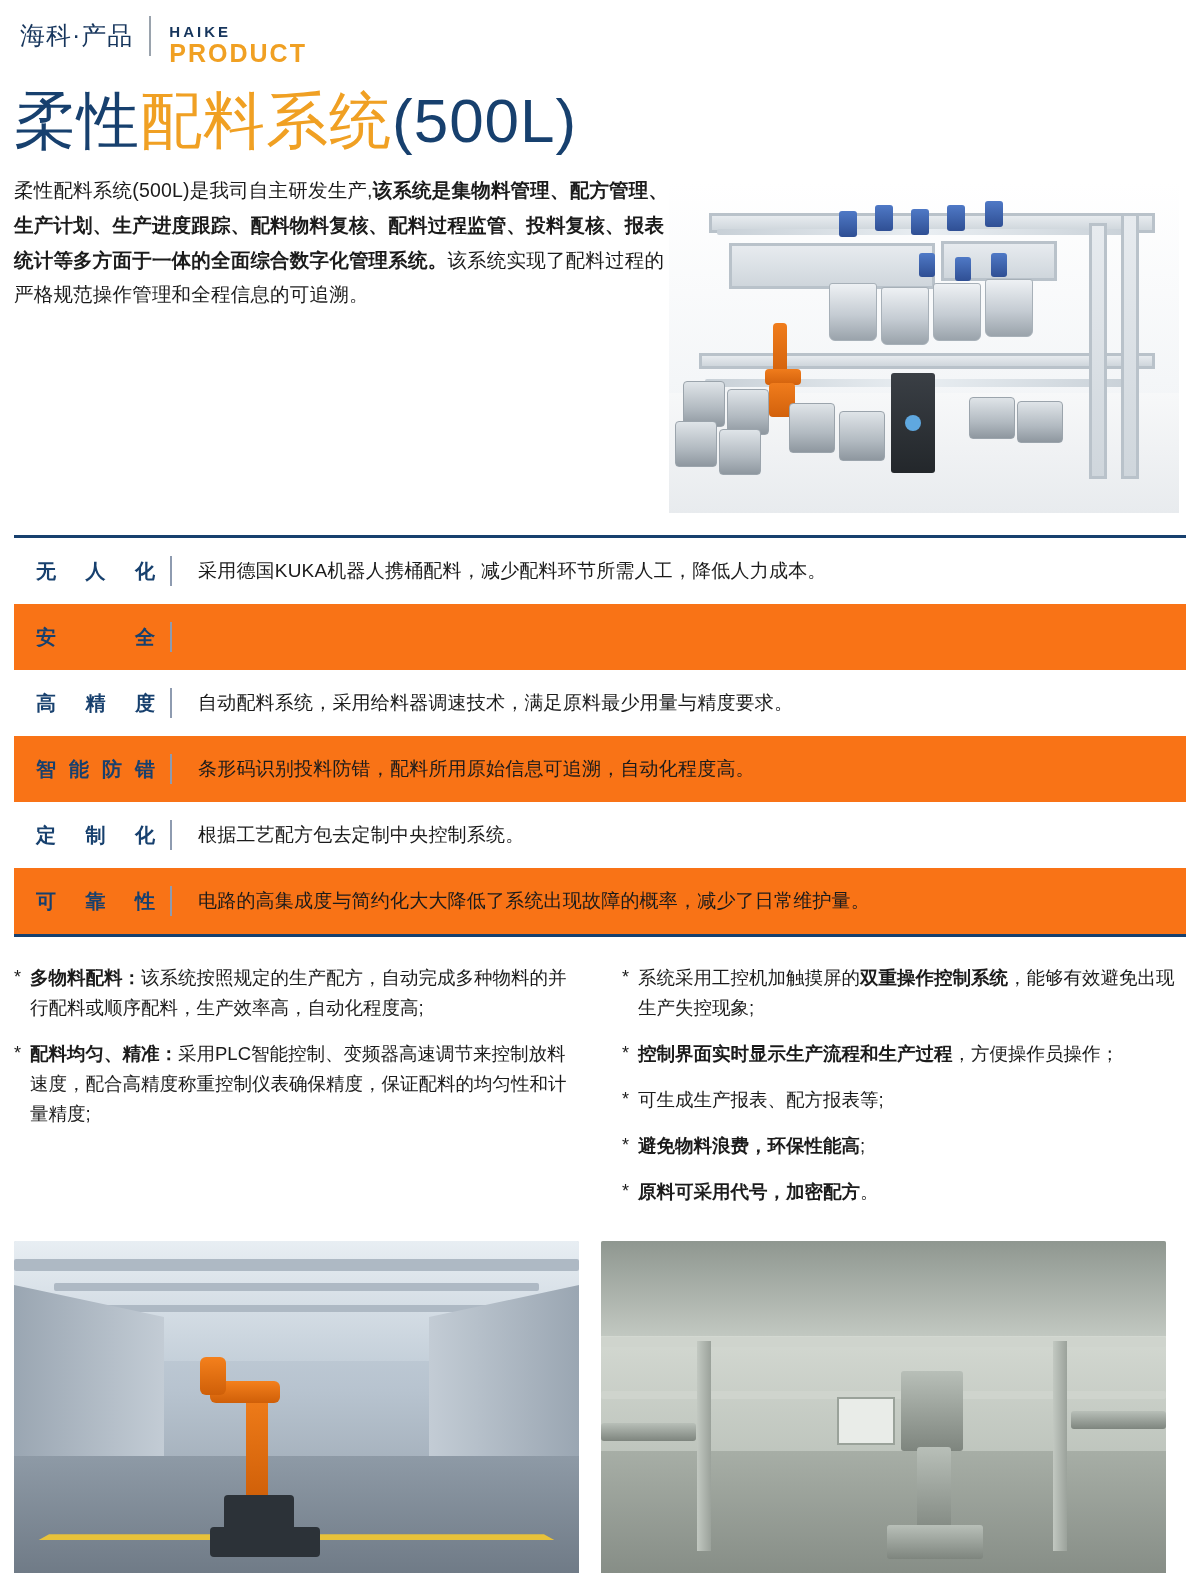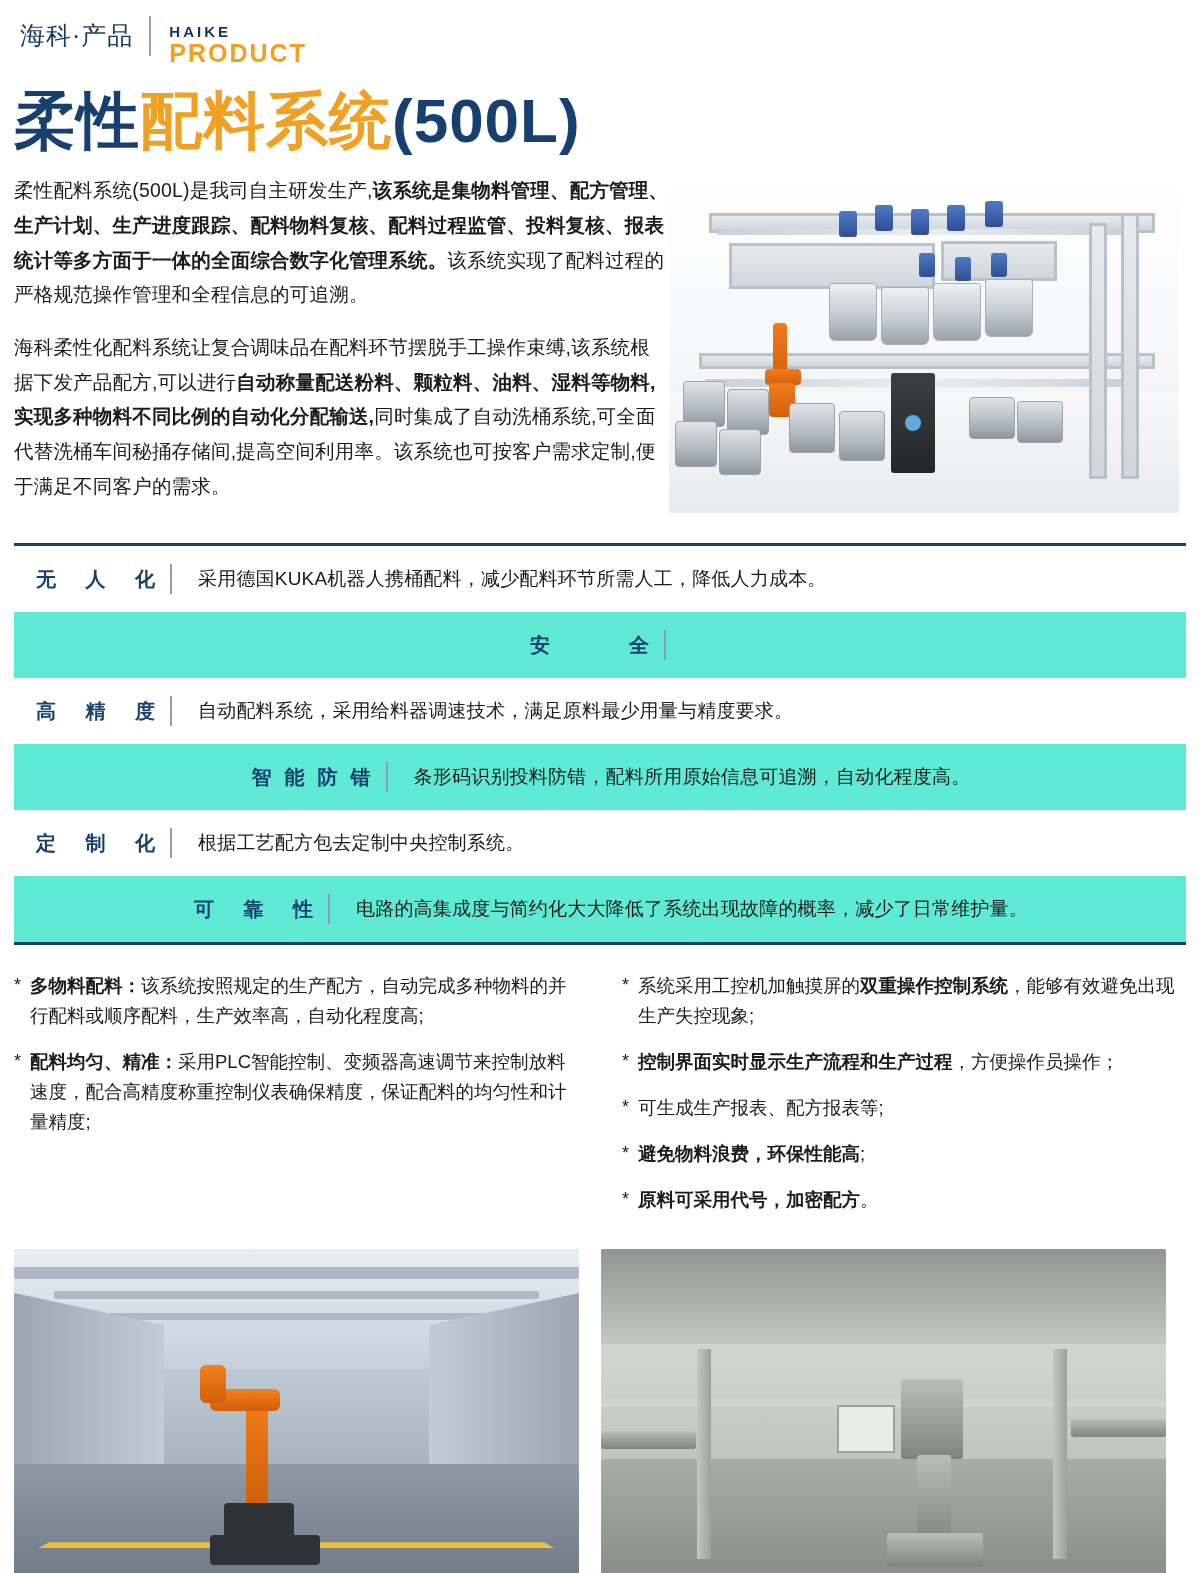--- a/index.html
+++ b/index.html
@@ -56,21 +56,21 @@
     letter-spacing: 2px;
     color: #f0a023;
     font-weight: 800;
     margin-top: 2px;
     text-align: center;
   }
 
   
   .main-title {
     font-size: 62px;
-    font-weight: 700;
+    font-weight: 400;
     letter-spacing: 1px;
     line-height: 1.05;
     margin: 14px 0 0 6px;
     white-space: nowrap;
   }
   .t-blue { color: #17406e; }
   .t-orange { color: #f0a023; }
 
   
   .intro-wrap {
@@ -149,21 +149,21 @@
     border-top: 3px solid #17406e;
     border-bottom: 3px solid #17406e;
   }
   .feature-row {
     display: flex;
     align-items: center;
     height: 66px;
     padding: 0 0 0 22px;
     box-sizing: border-box;
   }
-  .feature-row.alt { background: #5eead4; justify-content: center; }
+  .feature-row.alt { background: #f97316; }
   .feature-key {
     width: 120px;
     font-size: 20px;
     font-weight: 700;
     color: #17406e;
     letter-spacing: 1px;
     text-align: justify;
     text-align-last: justify;
     padding-right: 14px;
   }
@@ -291,23 +291,20 @@
   </div>
 
   <h1 class="main-title">
     <span class="t-blue">柔性</span><span class="t-orange">配料系统</span><span class="t-blue">(500L)</span>
   </h1>
 
   <div class="intro-wrap">
     <div class="intro-text">
       <p>
         <span>柔性配料系统(500L)是我司自主研发生产,</span><b>该系统是集物料管理、配方管理、生产计划、生产进度跟踪、配料物料复核、配料过程监管、投料复核、报表统计等多方面于一体的全面综合数字化管理系统。</b><span>该系统实现了配料过程的严格规范操作管理和全程信息的可追溯。</span>
-      </p>
-      <p>
-        <span>海科柔性化配料系统让复合调味品在配料环节摆脱手工操作束缚,该系统根据下发产品配方,可以进行</span><b>自动称量配送粉料、颗粒料、油料、湿料等物料,实现多种物料不同比例的自动化分配输送,</b><span>同时集成了自动洗桶系统,可全面代替洗桶车间秘捅存储间,提高空间利用率。该系统也可按客户需求定制,便于满足不同客户的需求。</span>
       </p>
     </div>
 
     <div class="hero-img">
       <div class="floor"></div>
 
       <div class="frame" style="left:40px; top:30px; width:440px; height:14px;"></div>
       <div class="rail" style="left:48px; top:46px; width:420px; height:6px;"></div>
       <div class="frame" style="left:60px; top:60px; width:200px; height:40px;"></div>
       <div class="frame" style="left:272px; top:58px; width:110px; height:34px;"></div>

